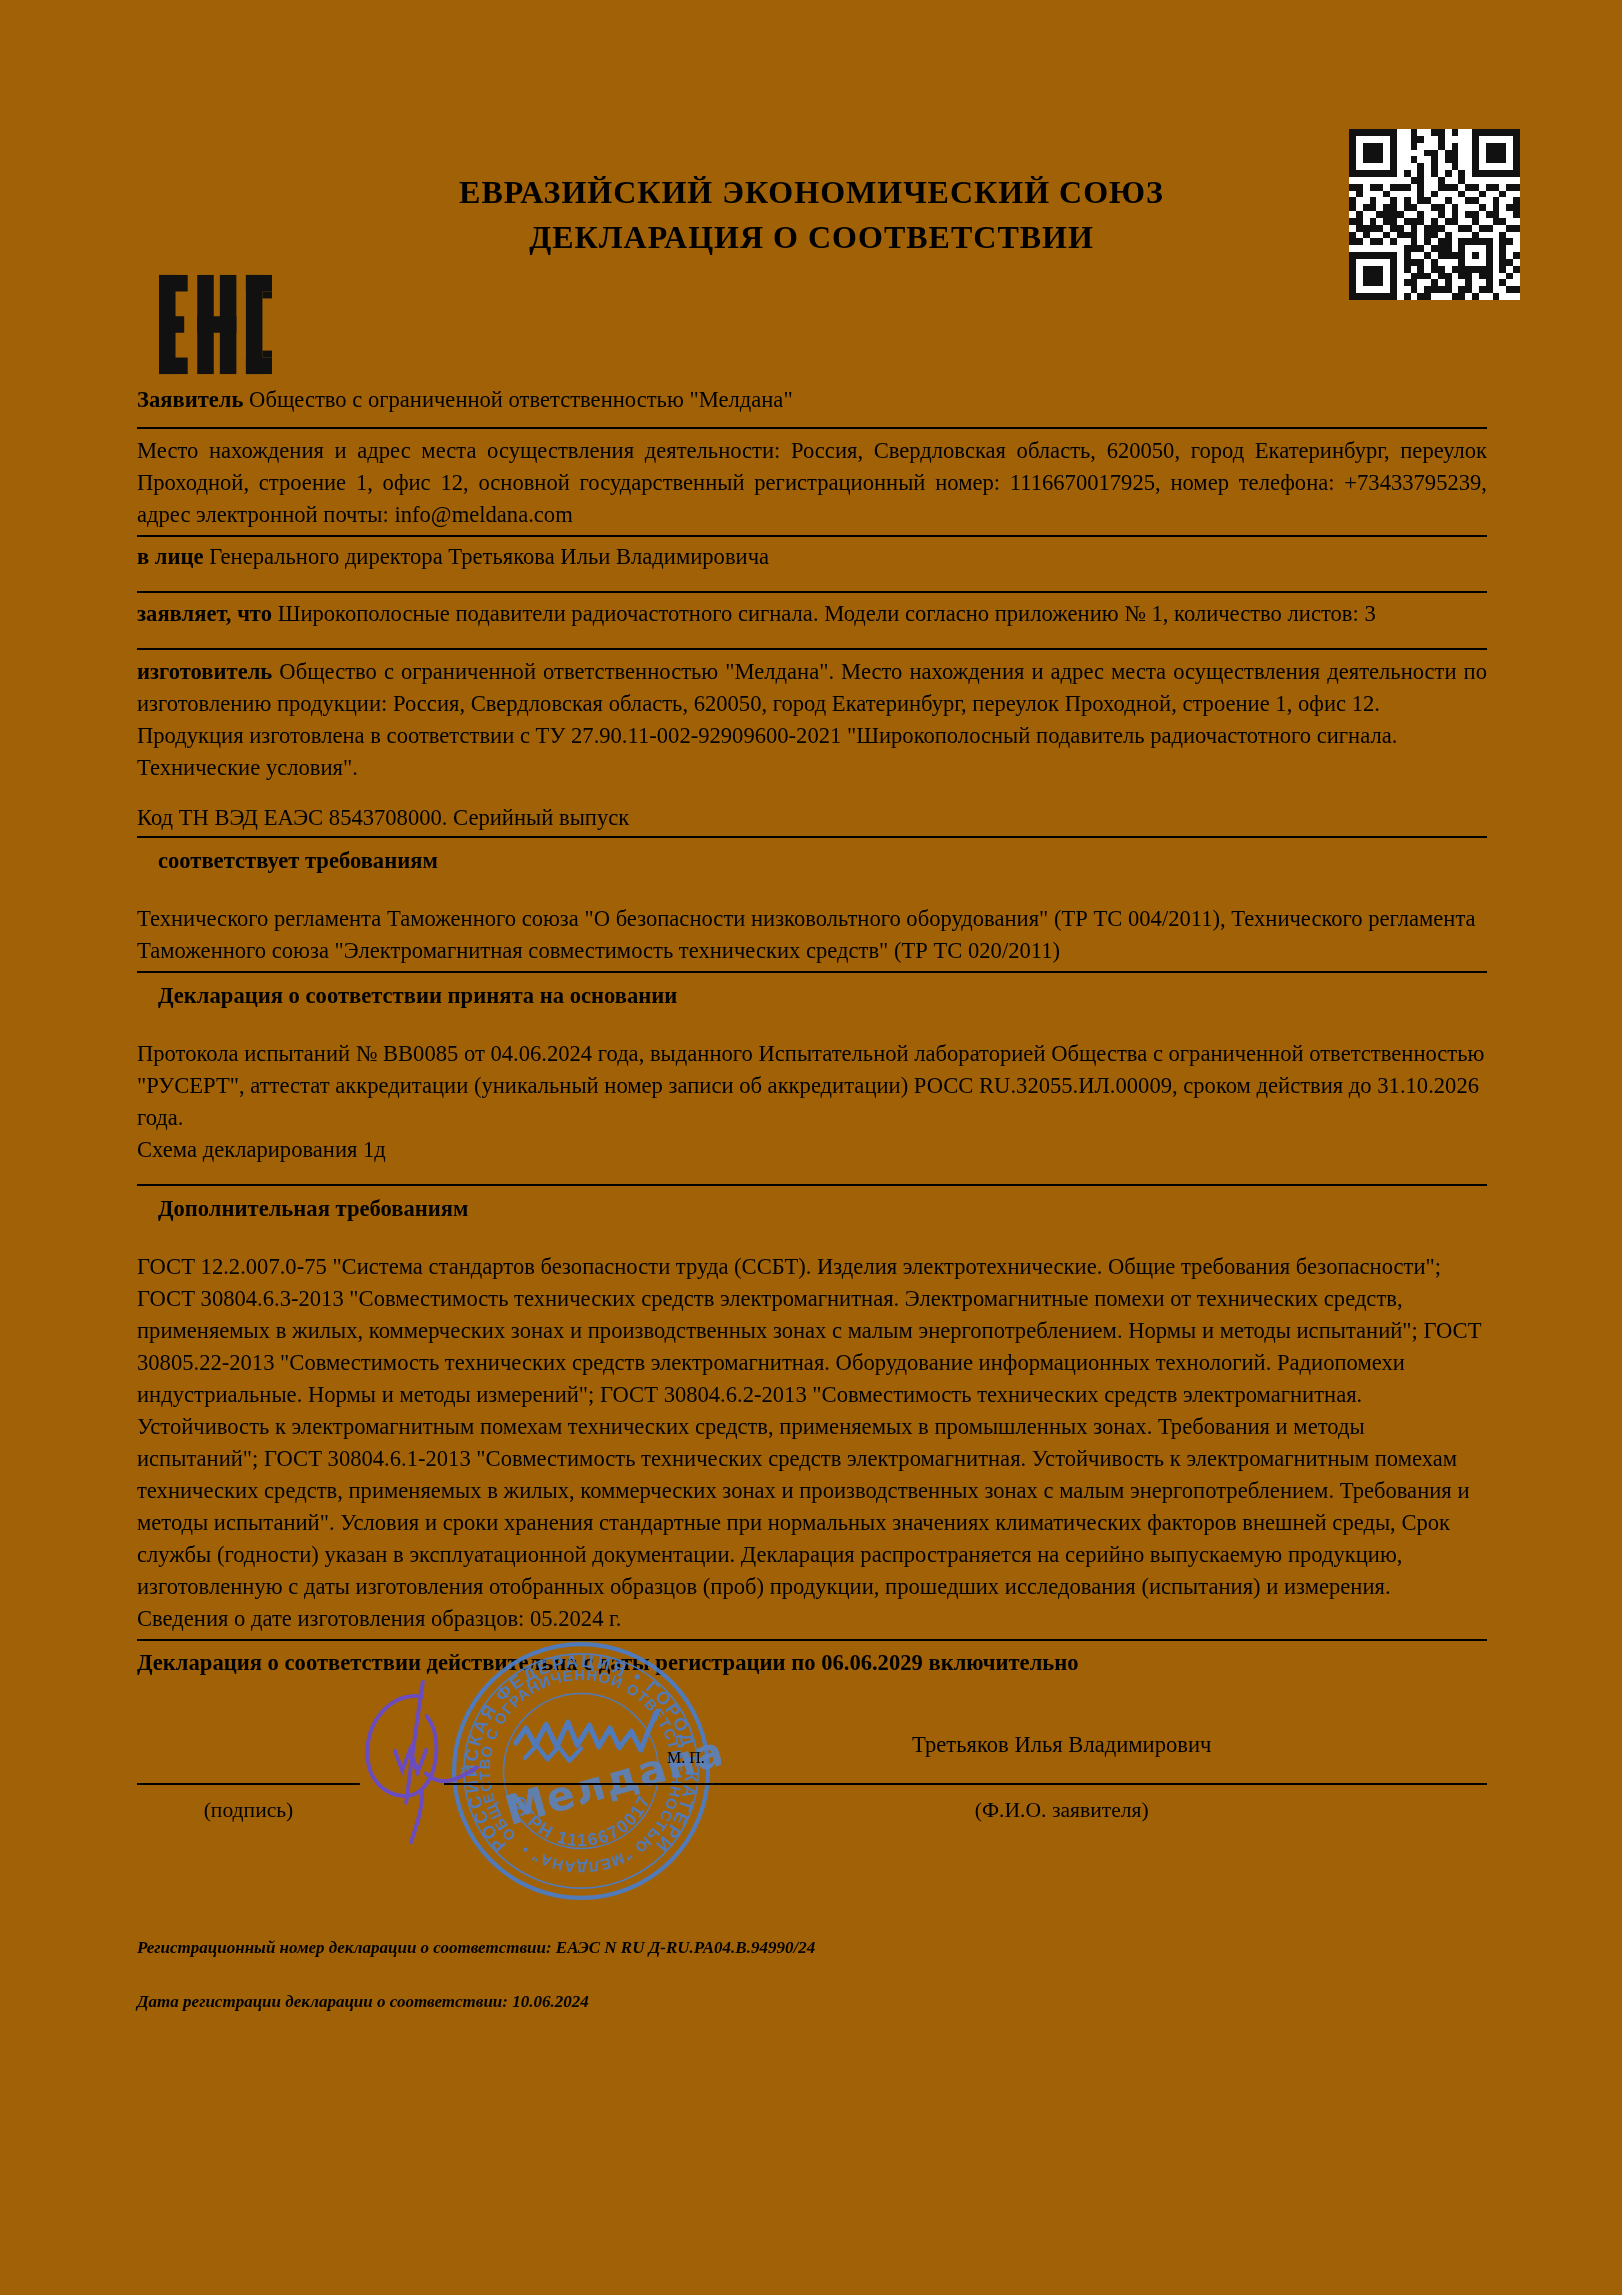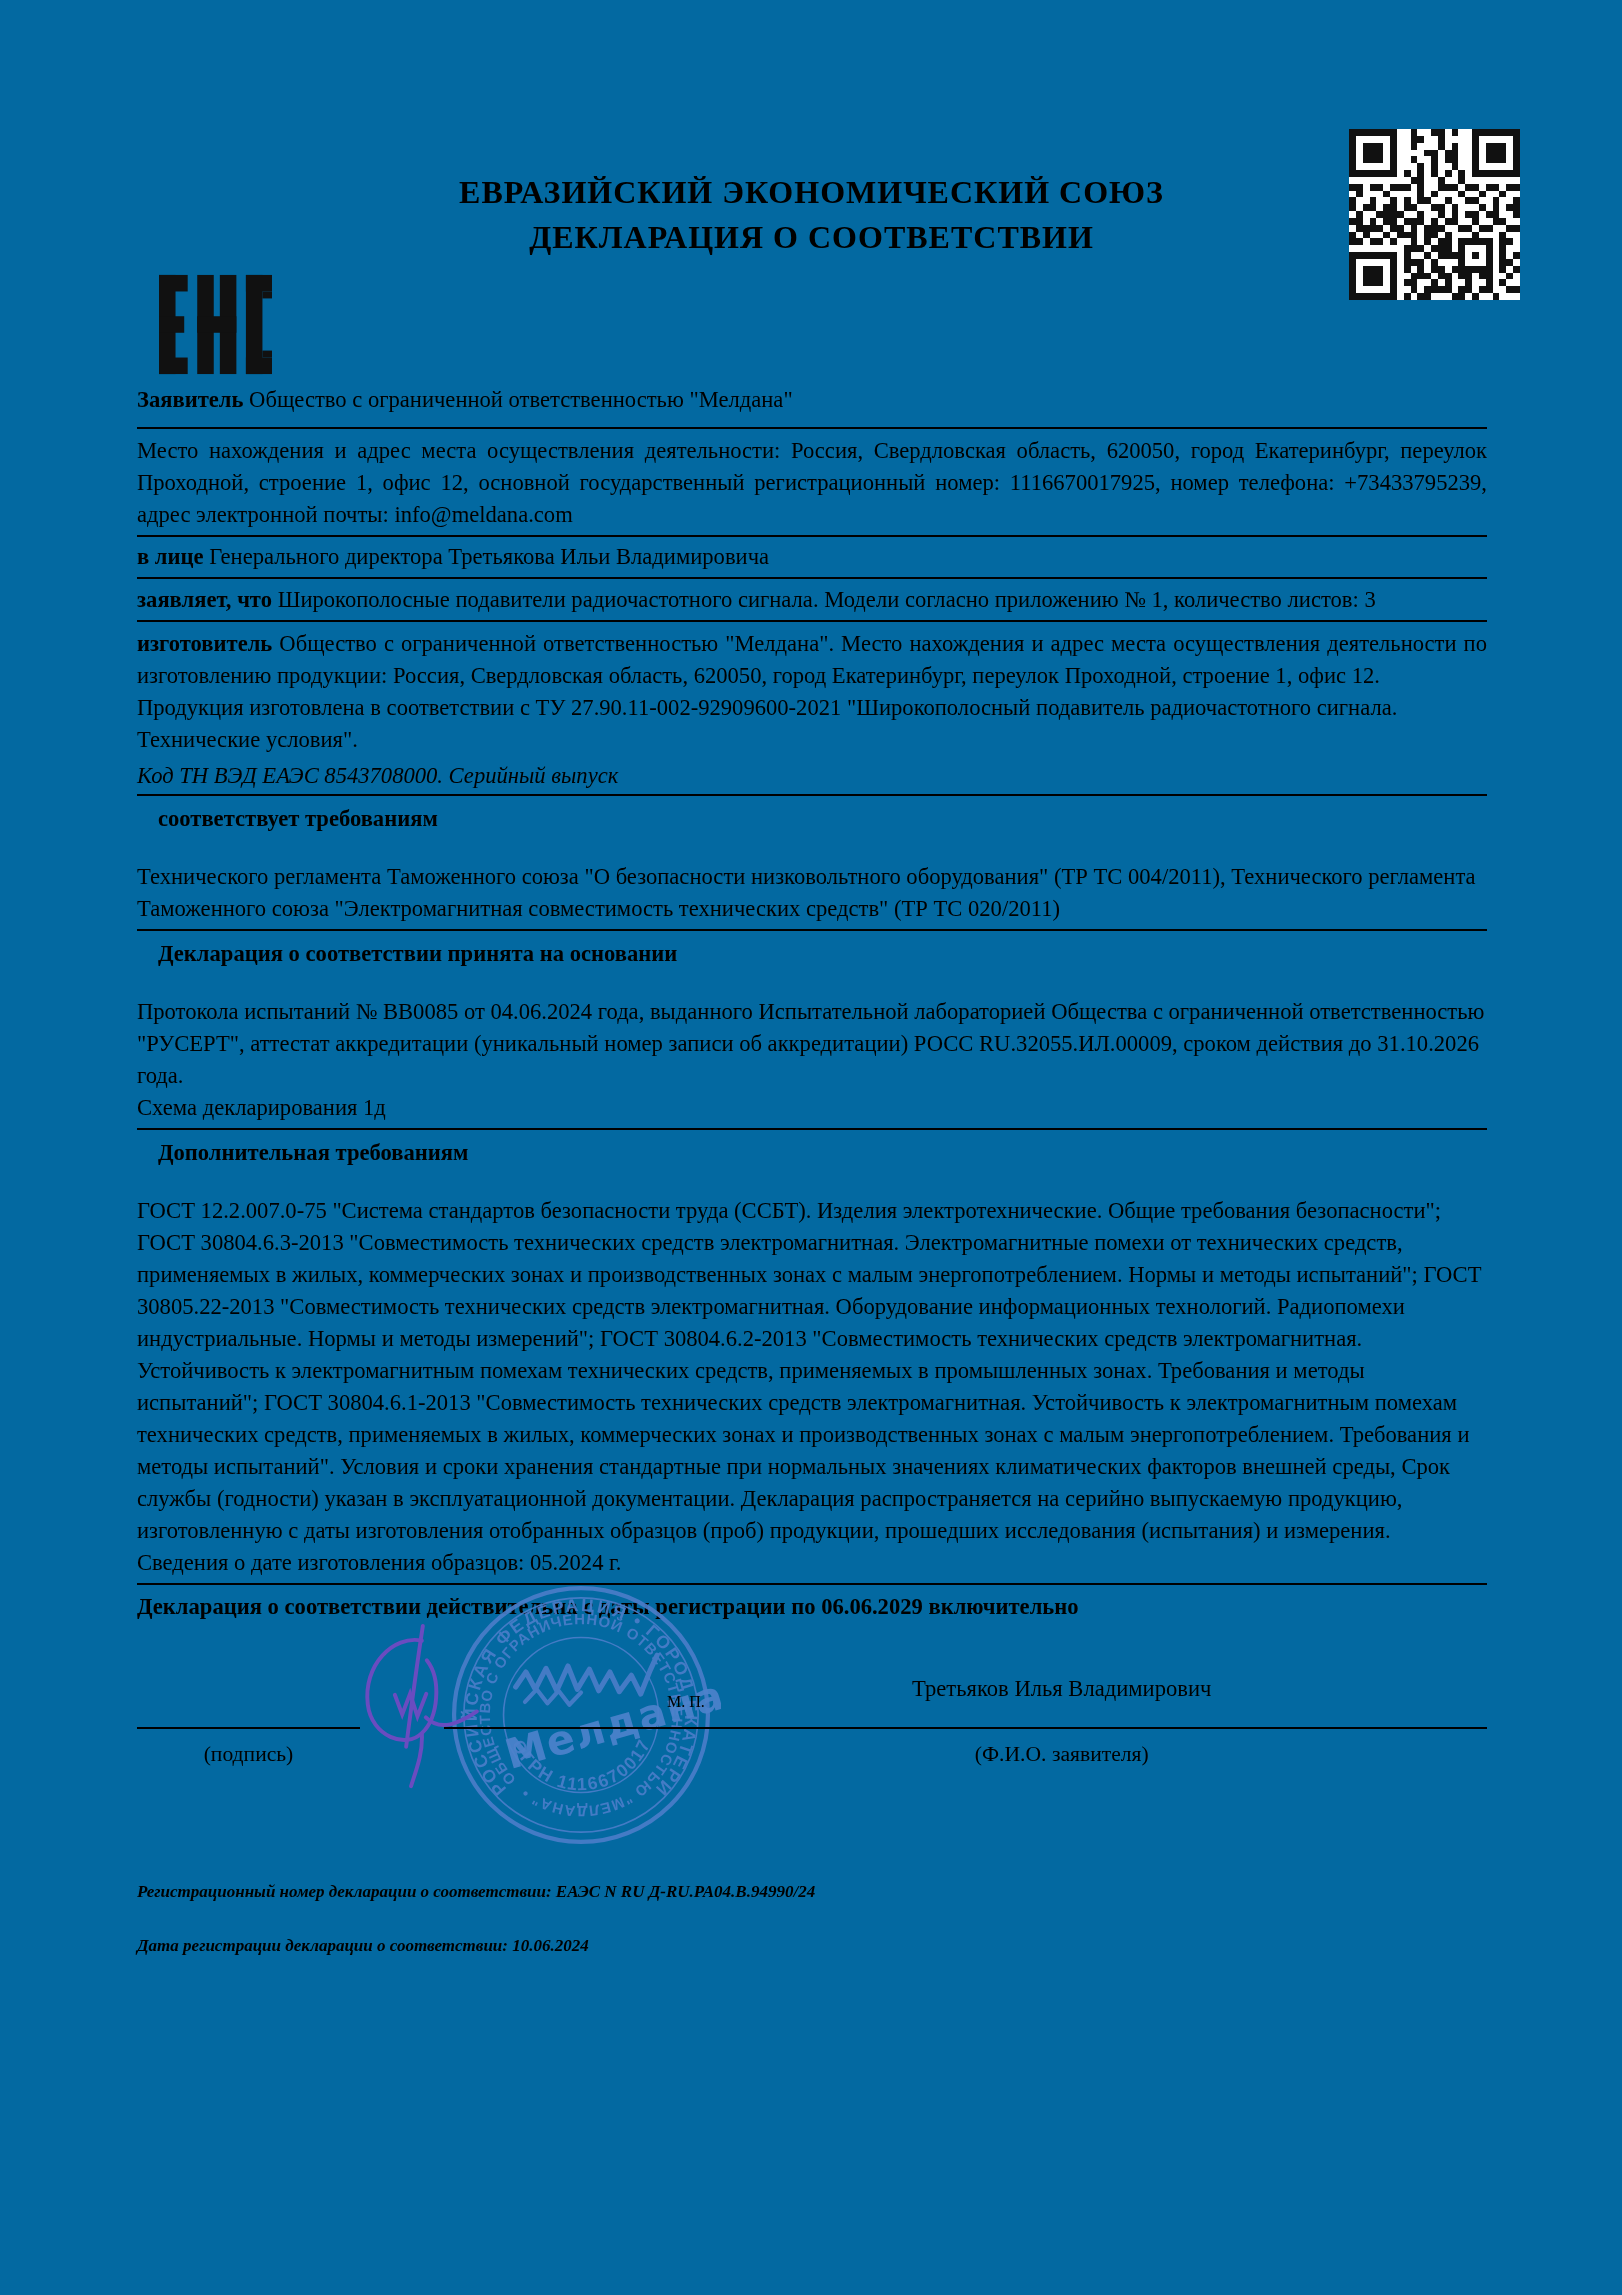--- a/index.html
+++ b/index.html
@@ -1,32 +1,32 @@
 <!DOCTYPE html>
 <html lang="ru" style="font-size:7.9px"><head>
 <meta charset="utf-8">
 <style>
   html,body{margin:0;padding:0;background:#ffffff;}
-  .page{position:relative;width:1623px;height:2295px;background:#0369a1;
+  .page{position:relative;width:1623px;height:2295px;background:#a16207;
         font-family:"Liberation Serif","DejaVu Serif",serif;color:#000;overflow:hidden;}
 
   
   .title{position:absolute;top:170px;left:0;width:100%;text-align:center;
          font-weight:bold;font-size:32px;line-height:45px;letter-spacing:1px;}
   .eac{position:absolute;left:159px;top:269px;width:113px;height:111px;}
   .qr{position:absolute;left:1349px;top:129px;width:171px;height:171px;shape-rendering:crispEdges;}
 
   
   .content{position:absolute;left:137px;top:384px;width:1350px;font-size:22.6px;line-height:32px;}
   p{margin:0;}
   .lbl{font-weight:bold;}
   .para{text-align:justify;}
   .hdr{margin:0;font-size:22.6px;line-height:32px;font-weight:bold;}
   .rule{border:0;border-top:2.9px solid #000;margin:0;}
-  .mt4{margin-top:2px;}.mt6{margin-top:4px;font-style:italic;}.mt8{margin-top:3.9px;}.mt10{margin-top:4.9px;}
+  .mt4{margin-top:2px;}.mt6{margin-top:18px;}.mt8{margin-top:3.9px;}.mt10{margin-top:4.9px;}
   .mt12{margin-top:5.9px;}.mt14{margin-top:6.9px;margin-left:21px;}.mt22{margin-top:10.8px;}.mt44{margin-top:21.6px;}
   .gap-top{margin-top:26px;}
 
   
   .sigblock{position:relative;height:211px;margin-top:11.8px;}
   .sig-name{position:absolute;left:45%;width:47%;top:39px;text-align:center;}
   .sig-mp{position:absolute;left:530px;top:52px;font-size:16px;}
   .sig-line{position:absolute;top:93px;border-top:2.9px solid #000;height:0;}
   .sig-line-left{left:0;width:223px;}
   .sig-line-right{left:307px;right:0;}

